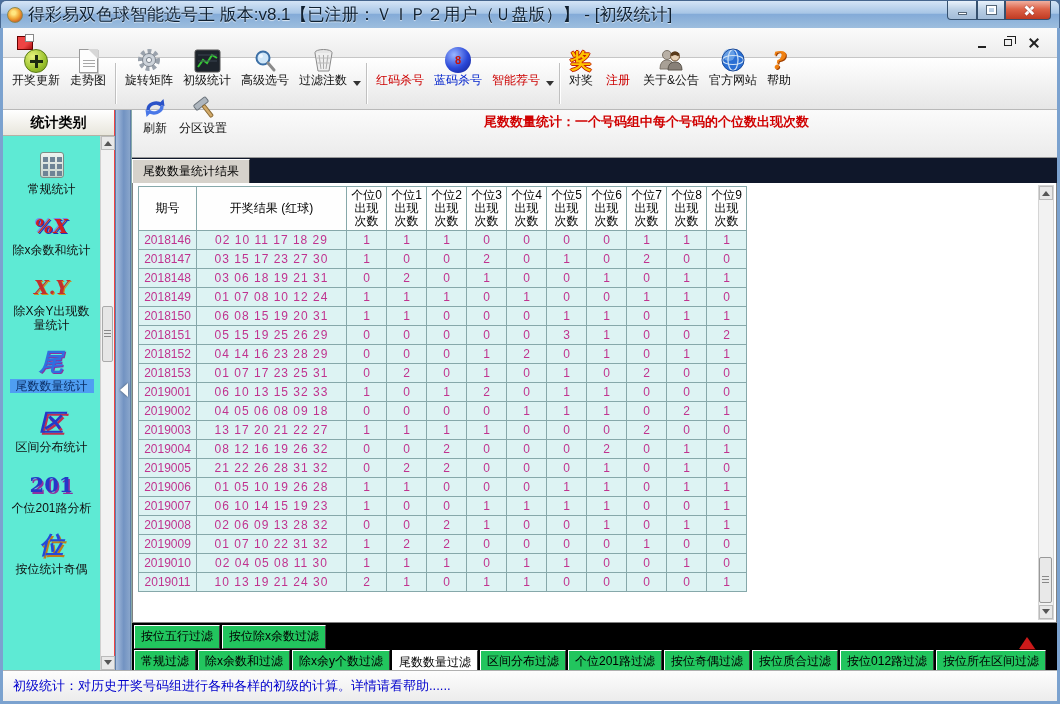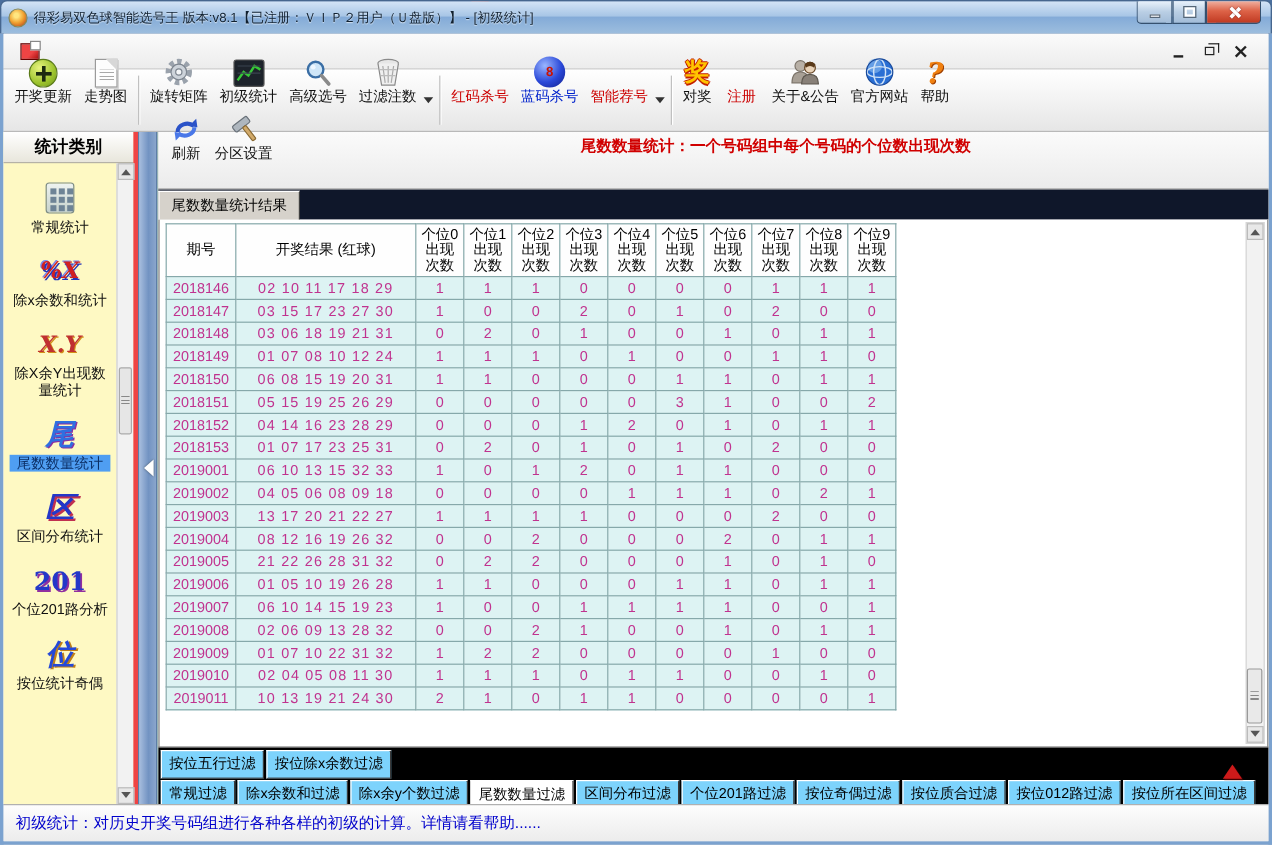--- a/index.html
+++ b/index.html
@@ -6,21 +6,21 @@
   html,body { width:1060px; height:704px; }
   body { font-family:"Liberation Sans", sans-serif; font-size:12px; background:#4b6f9e; overflow:hidden; }
   .window { width:1060px; height:704px; display:flex; flex-direction:column; }
 
   
   .titlebar { height:28px; background:linear-gradient(180deg,#d4e4f6 0%,#a8c6e6 45%,#84aBd8 50%,#9dbede 100%);
     border:1px solid #46668e; border-bottom:none; border-radius:6px 6px 0 0;
     display:flex; align-items:center; padding:0 6px; position:relative; }
   .app-icon { width:16px; height:16px; border-radius:50%;
     background:radial-gradient(circle at 40% 35%, #ffe680 15%, #f0a030 50%, #c05020 85%); border:1px solid #885; margin-right:5px; flex:none;}
-  .title-text { font-size:11px; color:#102030; text-shadow:0 1px 1px rgba(255,255,255,.7); white-space:nowrap; overflow:hidden;}
+  .title-text { font-size:17px; color:#102030; text-shadow:0 1px 1px rgba(255,255,255,.7); white-space:nowrap; overflow:hidden;}
   .caption-btns { position:absolute; right:8px; top:0; display:flex; }
   .cap-btn { height:19px; border:1px solid #35506e; border-top:none; background:linear-gradient(#e9f2fb,#b9cee4 50%,#a2bcd8);
     display:flex; align-items:center; justify-content:center; }
   .cap-min { width:30px; border-radius:0 0 0 4px; }
   .cap-max { width:28px; }
   .cap-close { width:46px; background:linear-gradient(#f0b0a0,#dd6348 45%,#c03a22); border-radius:0 0 4px 0; }
   .glyph-min { width:9px; height:3px; background:#fff; border:1px solid #567; margin-top:6px;}
   .glyph-max { width:9px; height:8px; border:2px solid #fff; outline:1px solid #567;}
   .glyph-x { position:relative; width:11px; height:11px; }
   .glyph-x::before,.glyph-x::after { content:""; position:absolute; left:5px; top:0; width:2.5px; height:11px; background:#fff; box-shadow:0 0 1px #600;}
@@ -61,21 +61,21 @@
      background:repeating-linear-gradient(#fdfdfd 0 2px,#a8a8a8 2px 3px);}
   .ball { width:26px; height:26px; border-radius:50%; display:flex; align-items:center; justify-content:center; font-weight:bold; font-size:11px;}
   .ball-red { background:radial-gradient(circle at 35% 30%,#ff9a8a,#e03020 55%,#8c0f06); color:#5c0000;}
   .ball-blue{ background:radial-gradient(circle at 35% 30%,#9ab6ff,#2a48d8 55%,#101c88); color:#cc1100;}
   .char-ico { font-size:21px; font-weight:bold; line-height:24px;}
   .char-jiang { color:#ffc400; text-shadow:-1px 0 #c42000,1px 0 #c42000,0 -1px #c42000,0 1px #c42000;}
   .char-q { color:#f08010; font-size:24px; text-shadow:1px 1px 0 #a04000;}
 
   
   .main { flex:1; display:flex; min-height:0; background:#f0f0f0;}
-  .sidebar { width:112px; display:flex; flex-direction:column; border-right:4px solid #ef4444; background:#fef9c3;}
+  .sidebar { width:112px; display:flex; flex-direction:column; border-right:1px solid #ef4444; background:#5eead4;}
   .side-header { height:26px; display:flex; align-items:center; justify-content:center; font-size:14px; font-weight:bold; color:#000; background:linear-gradient(#ffffff,#e8e6dc); border-bottom:1px solid #b5b2a6;}
   .side-body { flex:1; display:flex; min-height:0;}
   .side-list { flex:1; display:flex; flex-direction:column; align-items:center; padding-top:8px; gap:3px; overflow:hidden;}
   .side-item { width:96px; display:flex; flex-direction:column; align-items:center; padding:4px 0 6px; cursor:default;}
   .sico { height:34px; display:flex; align-items:center; justify-content:center; }
   .slabel { font-size:12px; color:#101010; text-align:center; line-height:14px; width:84px; }
   .slabel.selected { background:#4f9ef2; color:#0b2f66; }
   .calc-icon { width:24px; height:26px; background:linear-gradient(#eef3f0,#c6d2cc); border:1px solid #7d8d86; border-radius:3px; display:flex; align-items:center; justify-content:center;}
   .calc-cells { width:5px; height:5px; background:#6e8496; box-shadow:7px 0 #6e8496,14px 0 #6e8496,0 7px #6e8496,7px 7px #6e8496,14px 7px #6e8496,0 14px #6e8496,7px 14px #6e8496,14px 14px #6e8496; margin:-12px 0 0 -12px;}
   .fancy { font-weight:bold; font-style:italic; font-family:"DejaVu Serif", serif;}
@@ -111,21 +111,21 @@
   table.stat td { background:#ddf3f3; color:#c0338f; font-size:12px; height:19px; padding:0 2px;}
   .col-period { width:58px; } .col-result { width:150px;margin-left:16px; } .col-tail { width:40px; }
   td.c-result { letter-spacing:1px; white-space:nowrap;}
   .content-scroll { position:absolute; right:2px; top:2px; bottom:2px; width:16px; background:#f2f2f2; border:1px solid #d5d5d5;}
   .content-scroll .arr { width:14px; }
   .cthumb { position:absolute; left:0px; width:13px; height:46px; bottom:16px; background:#e9e9e9; border:1px solid #999; border-radius:2px; display:flex; align-items:center; justify-content:center;}
 
   
   .filter-area { height:47px; background:#000; position:relative; padding:2px 0 0 2px; overflow:hidden;}
   .ftab-row { display:flex; gap:2px; }
-  .ftab { background:#7dd3fc; border:1px solid #fff; border-right-color:#3a3a3a; border-bottom-color:#3a3a3a; padding:2px 6px 3px; font-size:12px; color:#000; white-space:nowrap; cursor:default;}
+  .ftab { background:#22c55e; border:1px solid #fff; border-right-color:#3a3a3a; border-bottom-color:#3a3a3a; padding:2px 6px 3px; font-size:12px; color:#000; white-space:nowrap; cursor:default;}
   .ftab.active { background:#fff; border-bottom-color:#fff; padding-top:3px; position:relative; z-index:2;}
   .row2 { margin-top:1px; }
   .alert-tri { position:absolute; right:22px; top:6px; width:0; height:0; border:8px solid transparent; border-bottom:12px solid #cc1a1a; filter:drop-shadow(1px 1px 0 #550000);}
 
   
   .statusbar { height:31px; background:linear-gradient(#fdfdfd,#ececec); border-top:1px solid #b0b0b0; display:flex; align-items:center; padding:0 10px; }
   .status-text { color:#0000cc; font-size:13px; }
 
   
   svg { display:block; }

